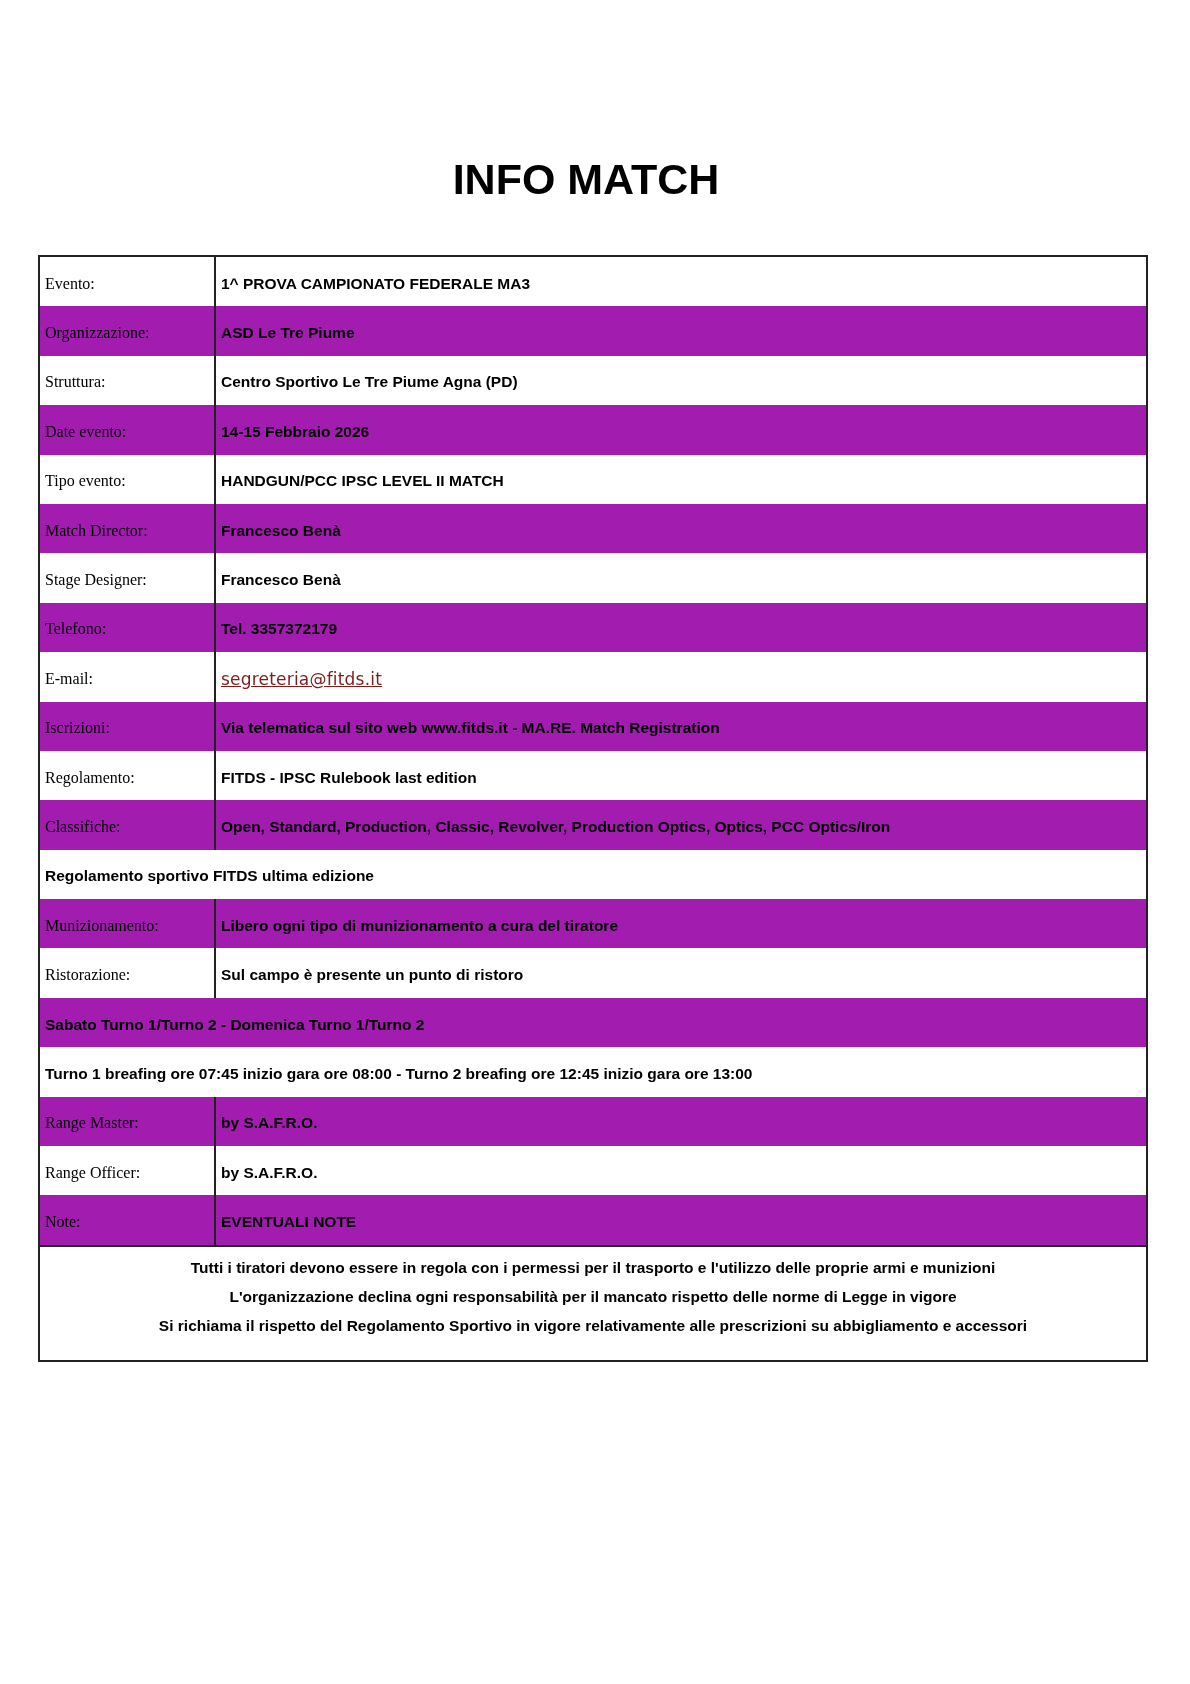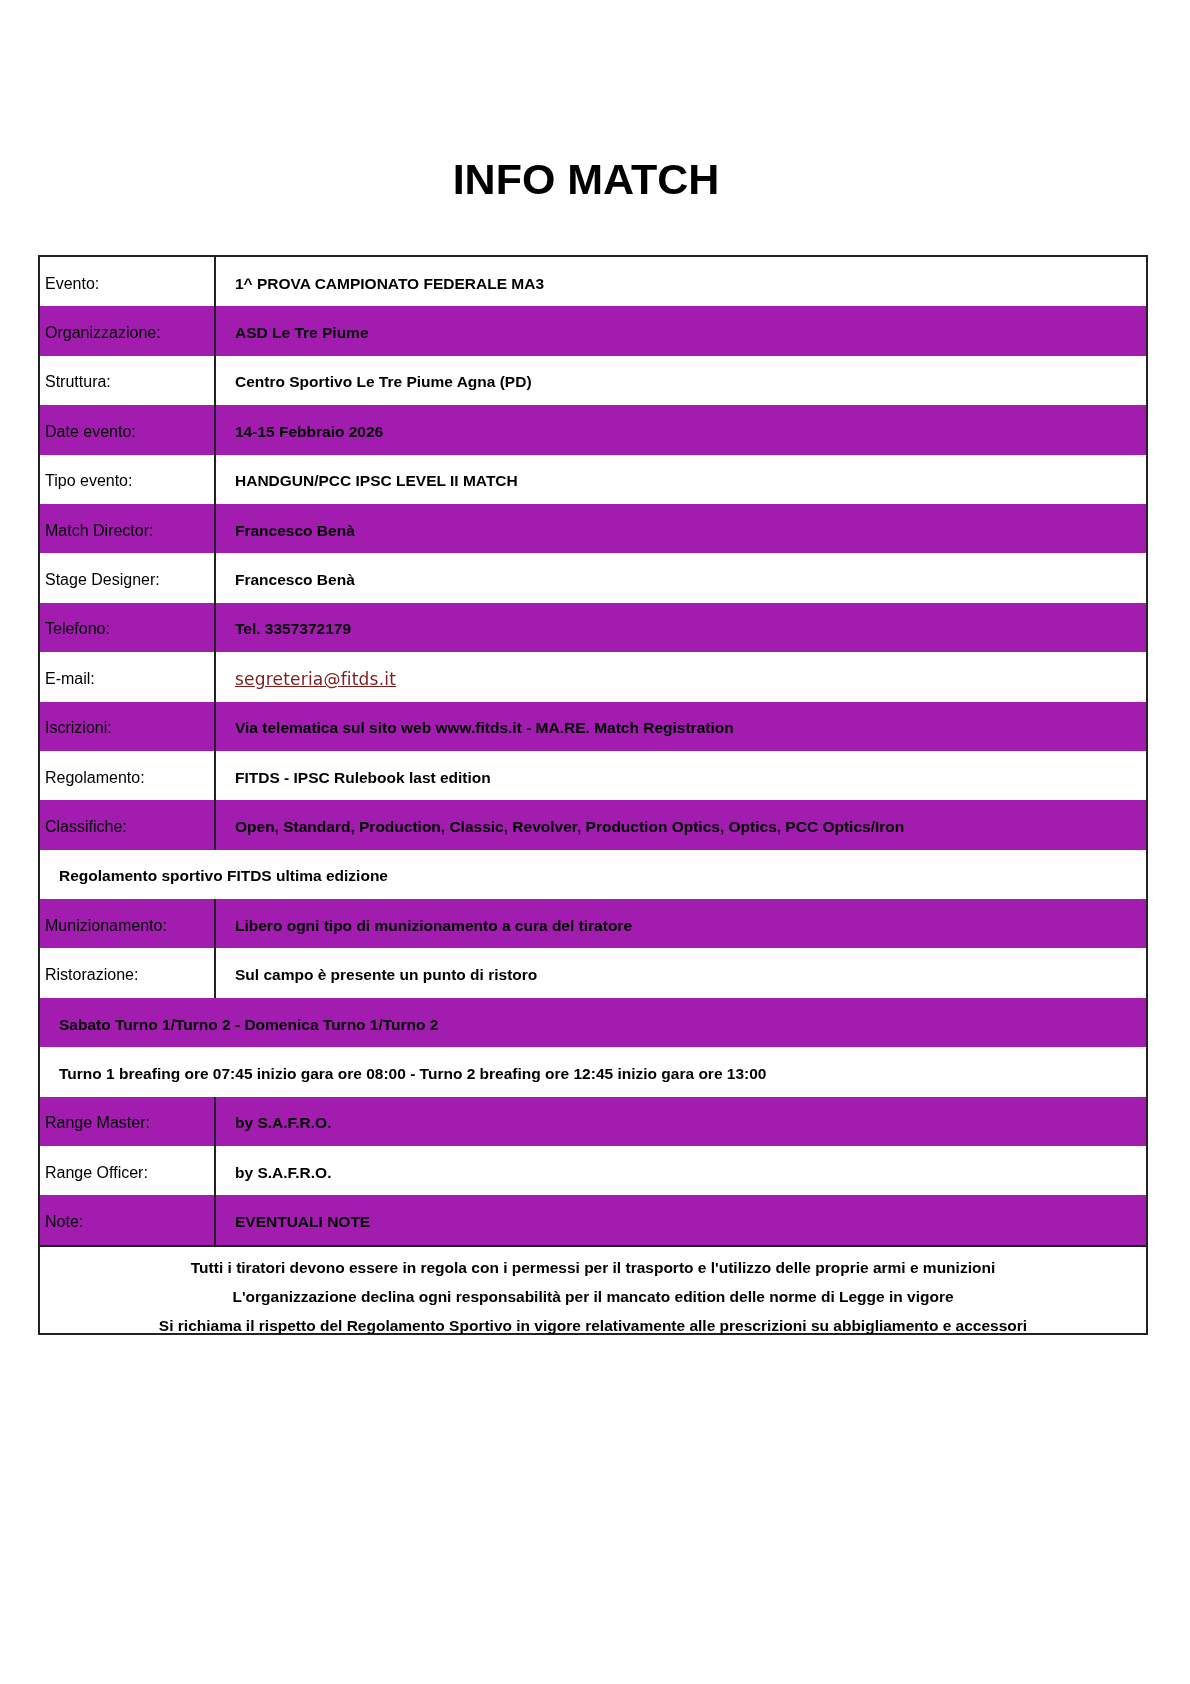--- a/index.html
+++ b/index.html
@@ -45,43 +45,44 @@
     width: 176px;
     flex: 0 0 176px;
     border-right: 2px solid #222;
     box-sizing: border-box;
     padding-left: 5px;
     font-size: 16px;
     display: flex;
     align-items: center;
     padding-top: 4px;
     white-space: nowrap;
+    font-family: Liberation Serif, serif;
   }
   .value {
     flex: 1;
-    padding-left: 19px;
+    padding-left: 5px;
     font-size: 15.5px;
     font-weight: bold;
     display: flex;
     align-items: center;
     padding-top: 4px;
     white-space: nowrap;
   }
   .value a {
     color: #7f1d1d;
     text-decoration: underline;
     font-family: "DejaVu Sans", sans-serif;
     font-weight: normal;
     font-size: 17px;
     letter-spacing: 0.2px;
   }
   .notes {
     border-top: 2px solid #222;
     padding: 6px 0 0 0;
-    height: 88px;
+    height: 115px;
     box-sizing: border-box;
   }
   .notes .line {
     text-align: center;
     font-size: 15.5px;
     font-weight: bold;
     line-height: 29px;
     white-space: nowrap;
   }
 </style>
@@ -166,16 +167,16 @@
     <div class="label">Range Officer:</div>
     <div class="value">by S.A.F.R.O.</div>
   </div>
   <div class="row gray">
     <div class="label">Note:</div>
     <div class="value">EVENTUALI NOTE</div>
   </div>
 
   <div class="notes">
     <div class="line">Tutti i tiratori devono essere in regola con i permessi per il trasporto e l'utilizzo delle proprie armi e munizioni</div>
-    <div class="line">L'organizzazione declina ogni responsabilità per il mancato edition delle norme di Legge in vigore</div>
+    <div class="line">L'organizzazione declina ogni responsabilità per il mancato rispetto delle norme di Legge in vigore</div>
     <div class="line">Si richiama il rispetto del Regolamento Sportivo in vigore relativamente alle prescrizioni su abbigliamento e accessori</div>
   </div>
 </div>
 
 </body></html>

